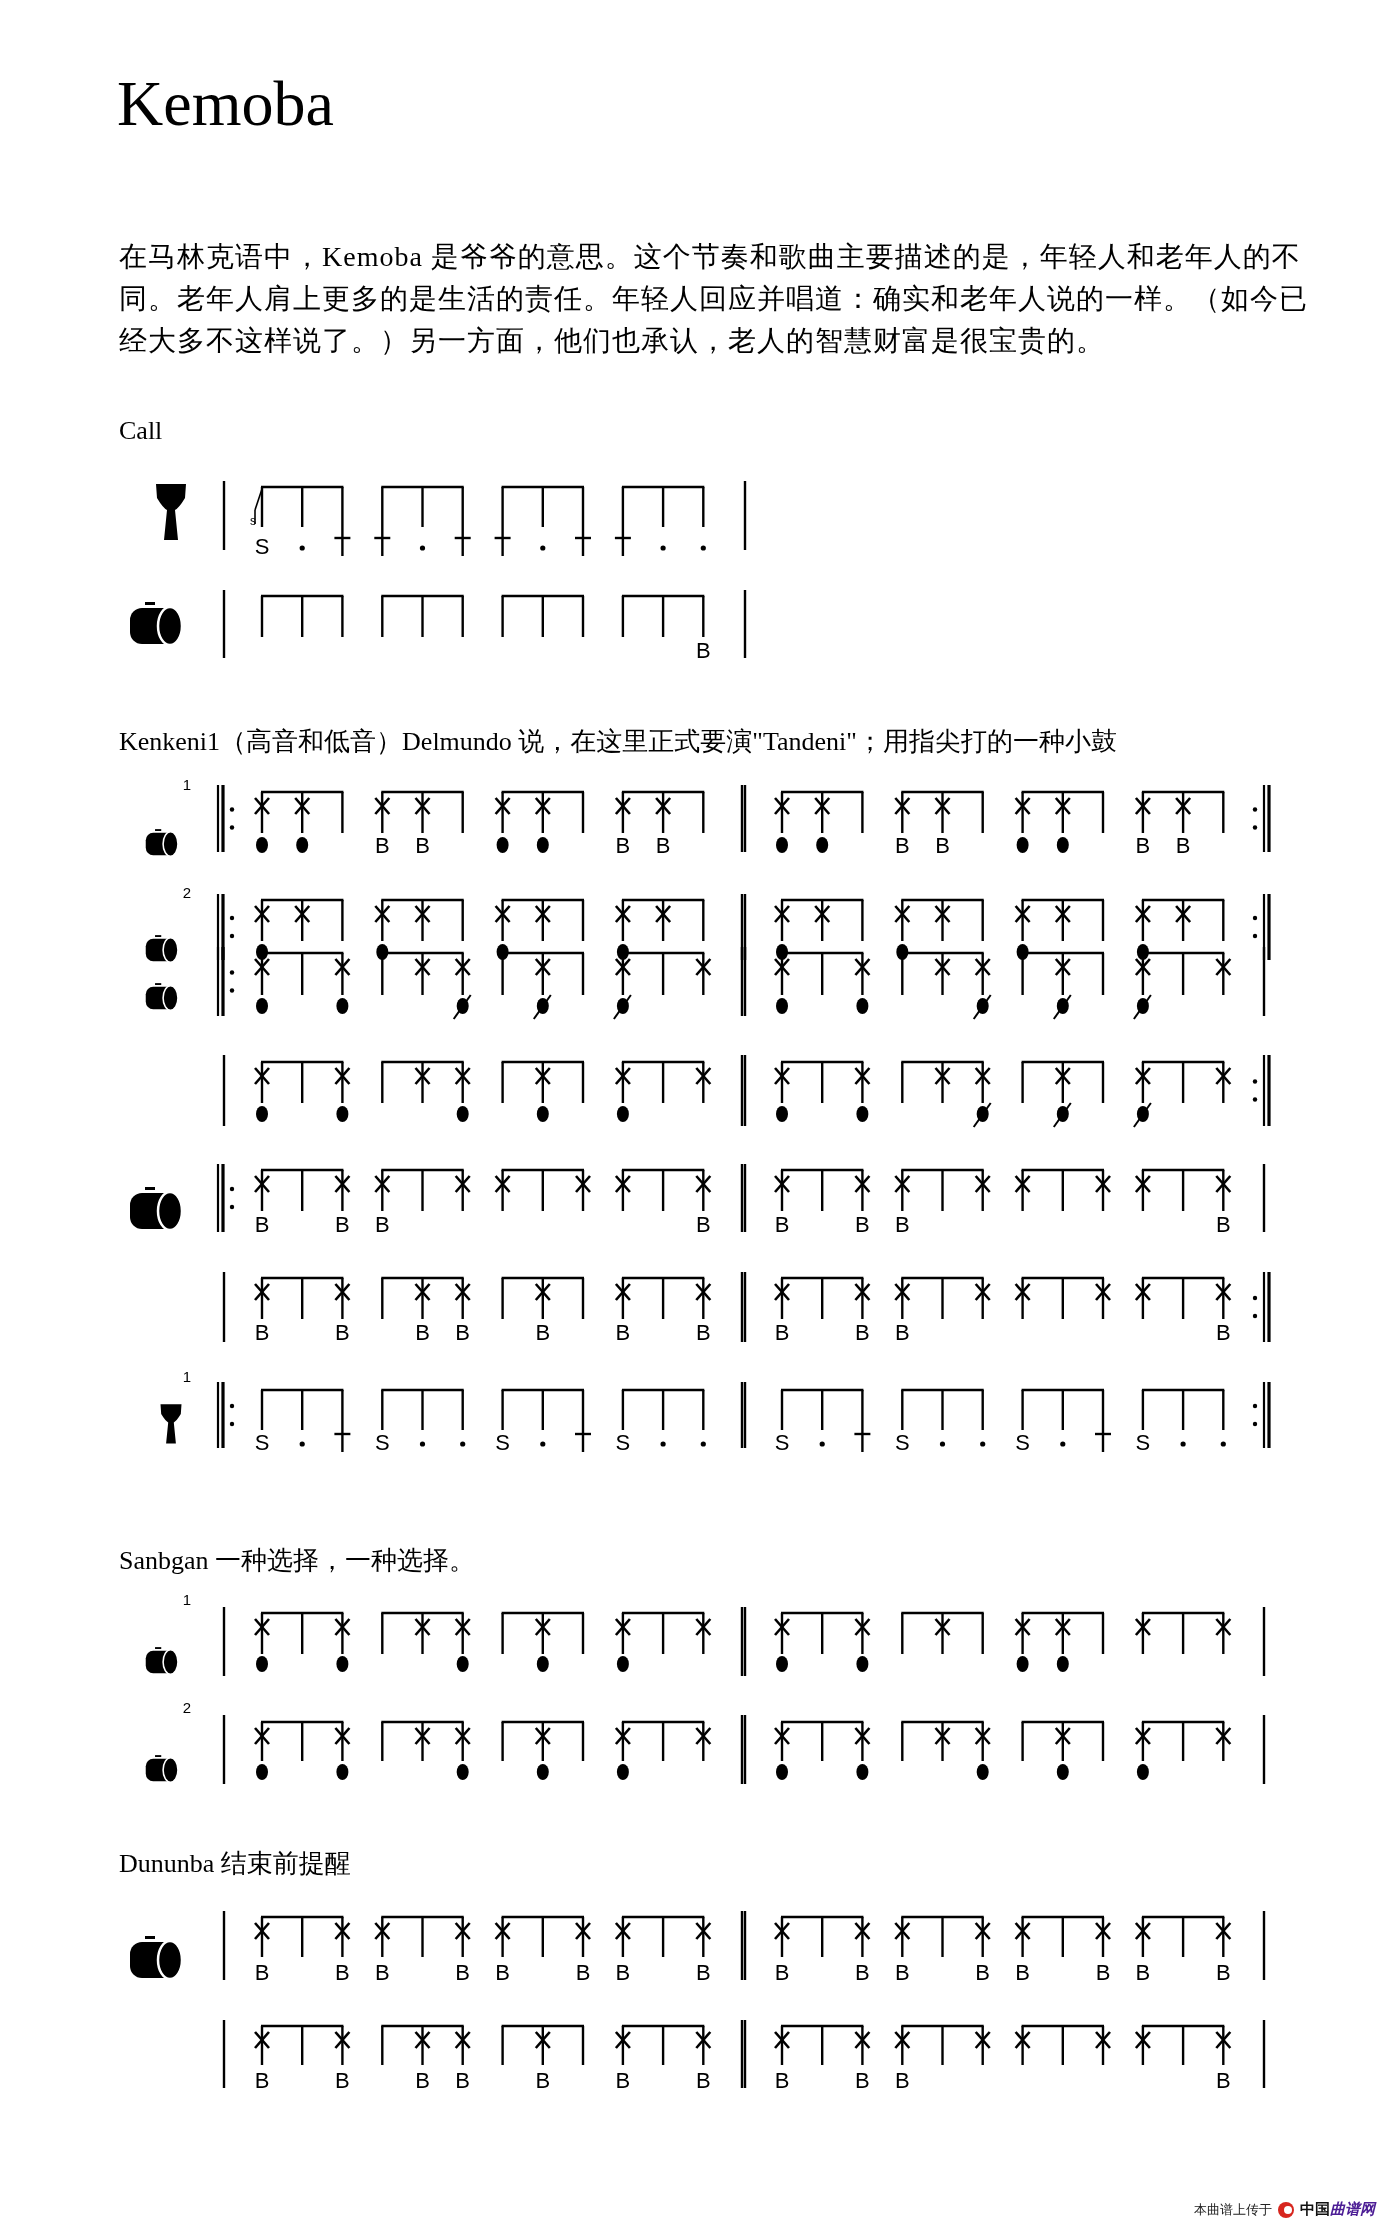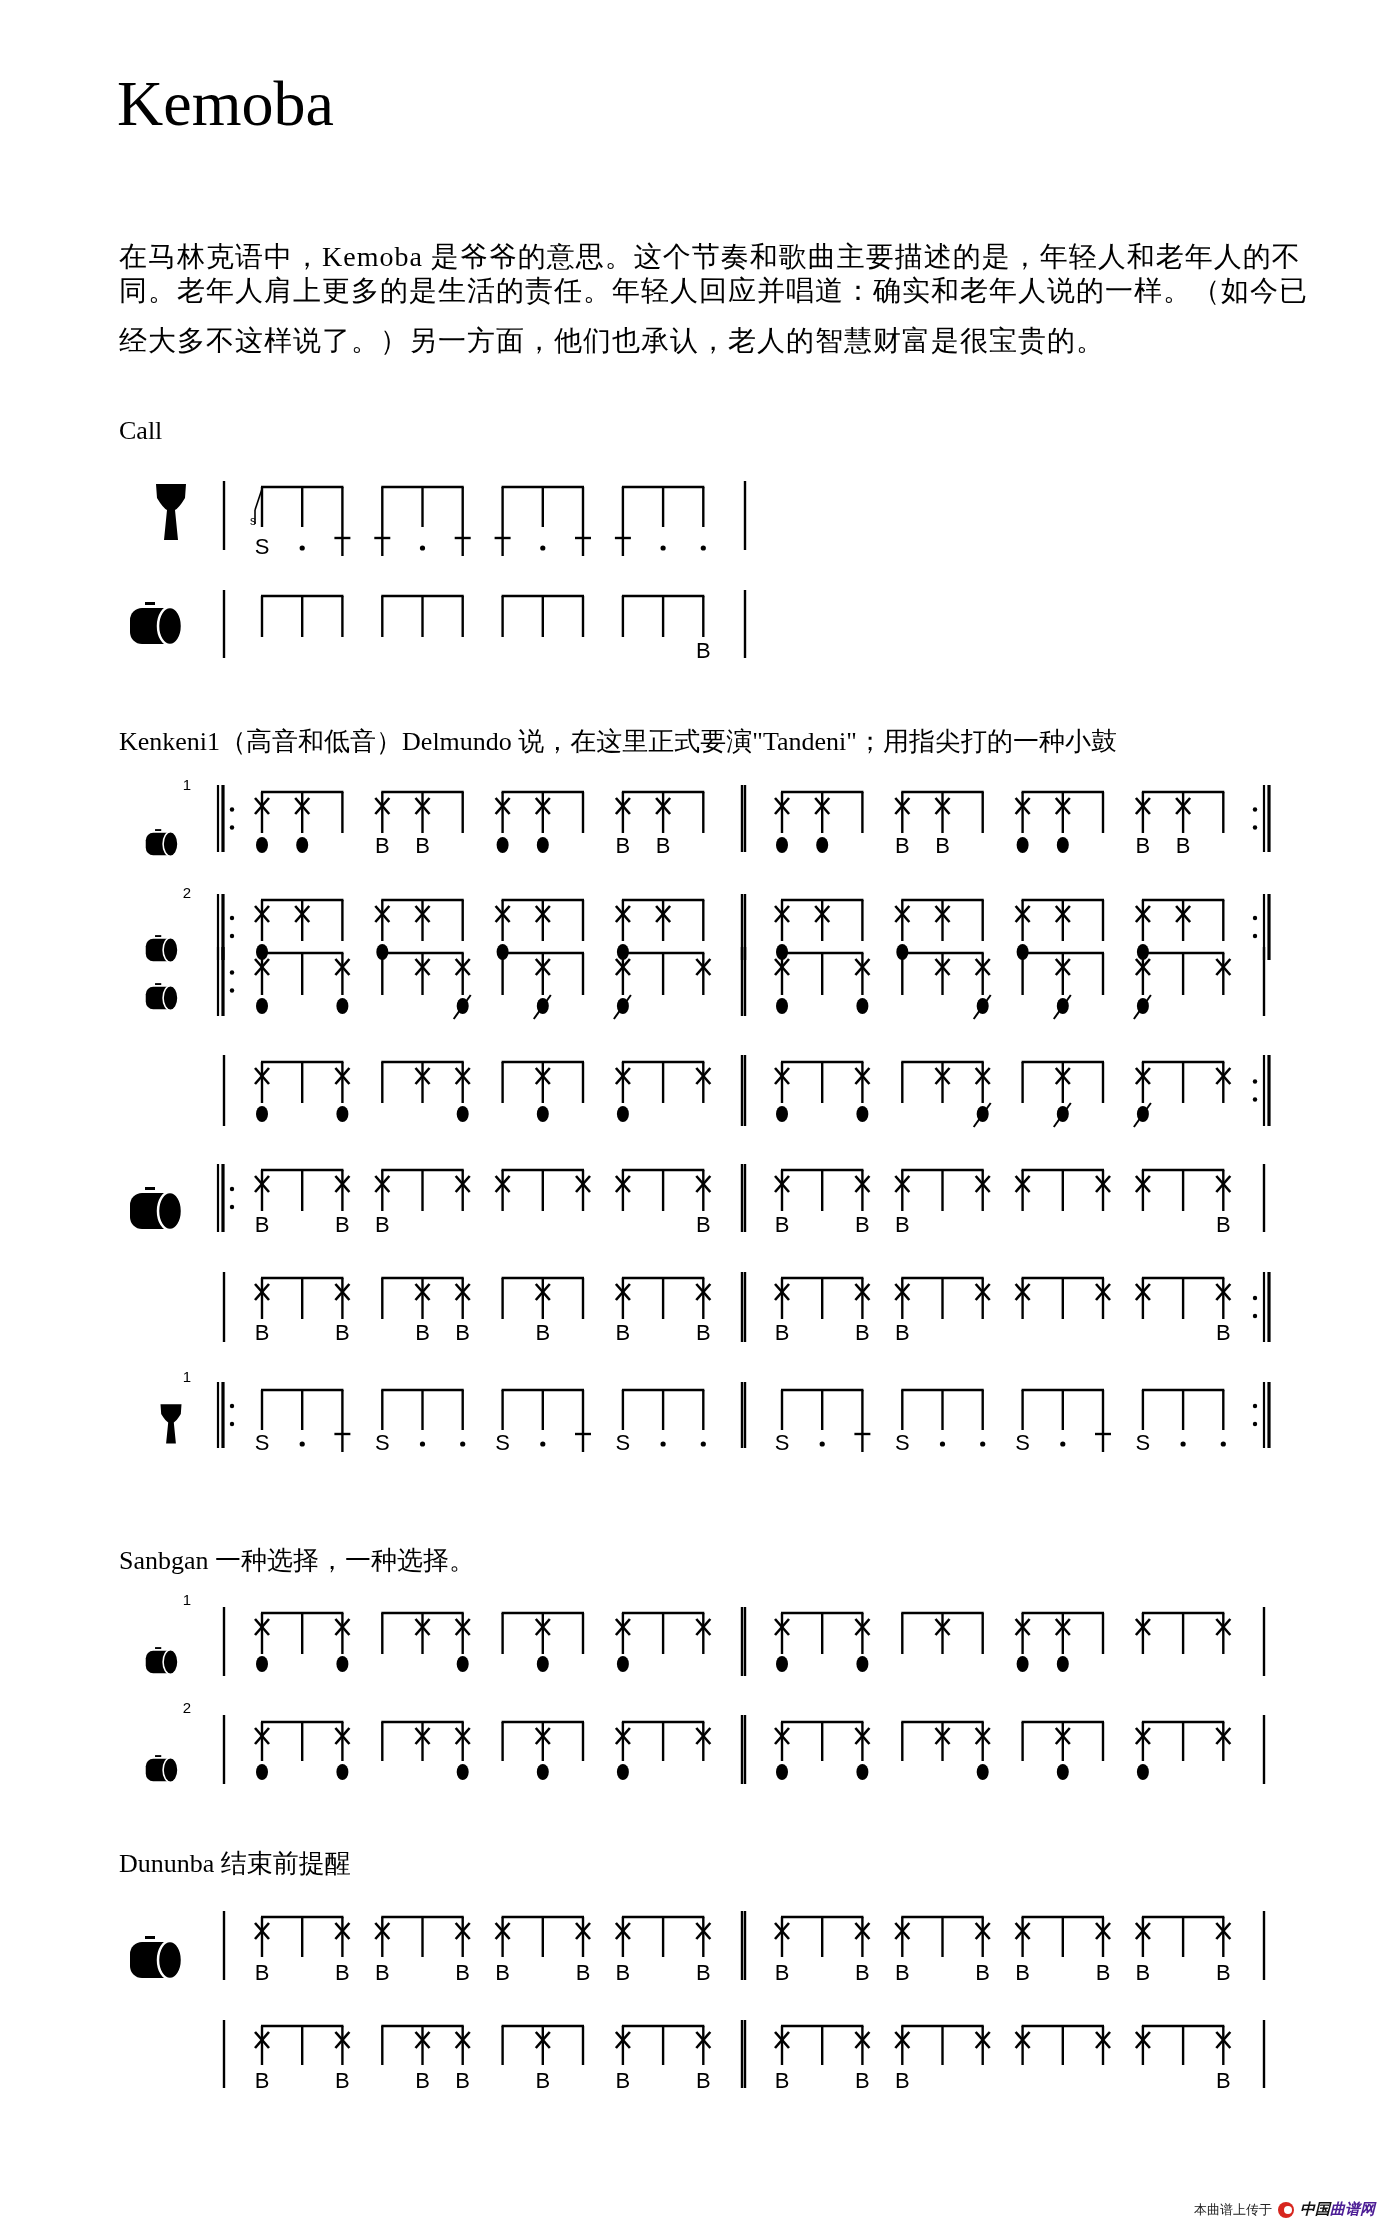--- a/index.html
+++ b/index.html
@@ -6,30 +6,30 @@
   body{width:1389px;height:2231px;position:relative;overflow:hidden;font-family:"Liberation Serif","DejaVu Serif",serif;color:#000;}
   .abs{position:absolute;}
   #title{left:117px;top:72px;font-size:64px;line-height:1;letter-spacing:0;}
   .para{left:119px;font-size:28px;line-height:1;white-space:nowrap;letter-spacing:1px;}
   .sec{left:119px;font-size:26px;line-height:1;white-space:nowrap;}
   #notation{position:absolute;left:0;top:0;}
   #notation text{font-family:"Liberation Sans","DejaVu Sans",sans-serif;}
   .foot{right:14px;top:2200px;font-family:"DejaVu Sans",sans-serif;font-size:13px;display:flex;align-items:center;gap:6px;color:#222;text-align:right;}
   .logo-c{width:16px;height:16px;border-radius:50%;background:#d7261e;position:relative;display:inline-block;}
   .logo-c::after{content:"";position:absolute;left:6px;top:4px;width:8px;height:8px;background:#fff;border-radius:50%;}
-  .logo-cn{font-weight:bold;font-style:italic;color:#111;font-size:15px;}
+  .logo-cn{font-weight:bold;color:#111;font-size:15px;}
   .logo-cn2{font-weight:bold;font-style:italic;color:#4c1d95;font-size:15px;}
 </style>
 </head>
 <body>
 
 <div id="title" class="abs">Kemoba</div>
 
 <div class="abs para" style="top:243px">在马林克语中，Kemoba 是爷爷的意思。这个节奏和歌曲主要描述的是，年轻人和老年人的不</div>
-<div class="abs para" style="top:277px">同。老年人肩上更多的是生活的责任。年轻人回应并唱道：确实和老年人说的一样。（如今已</div>
+<div class="abs para" style="top:285px">同。老年人肩上更多的是生活的责任。年轻人回应并唱道：确实和老年人说的一样。（如今已</div>
 <div class="abs para" style="top:327px">经大多不这样说了。）另一方面，他们也承认，老人的智慧财富是很宝贵的。</div>
 
 <div class="abs sec" style="top:418px">Call</div>
 <div class="abs sec" style="top:729px">Kenkeni1（高音和低音）Delmundo 说，在这里正式要演"Tandeni"；用指尖打的一种小鼓</div>
 <div class="abs sec" style="top:1548px">Sanbgan  一种选择，一种选择。</div>
 <div class="abs sec" style="top:1851px">Dununba  结束前提醒</div>
 
 <svg id="notation" width="1389" height="2231" viewBox="0 0 1389 2231">
 
   <g>

